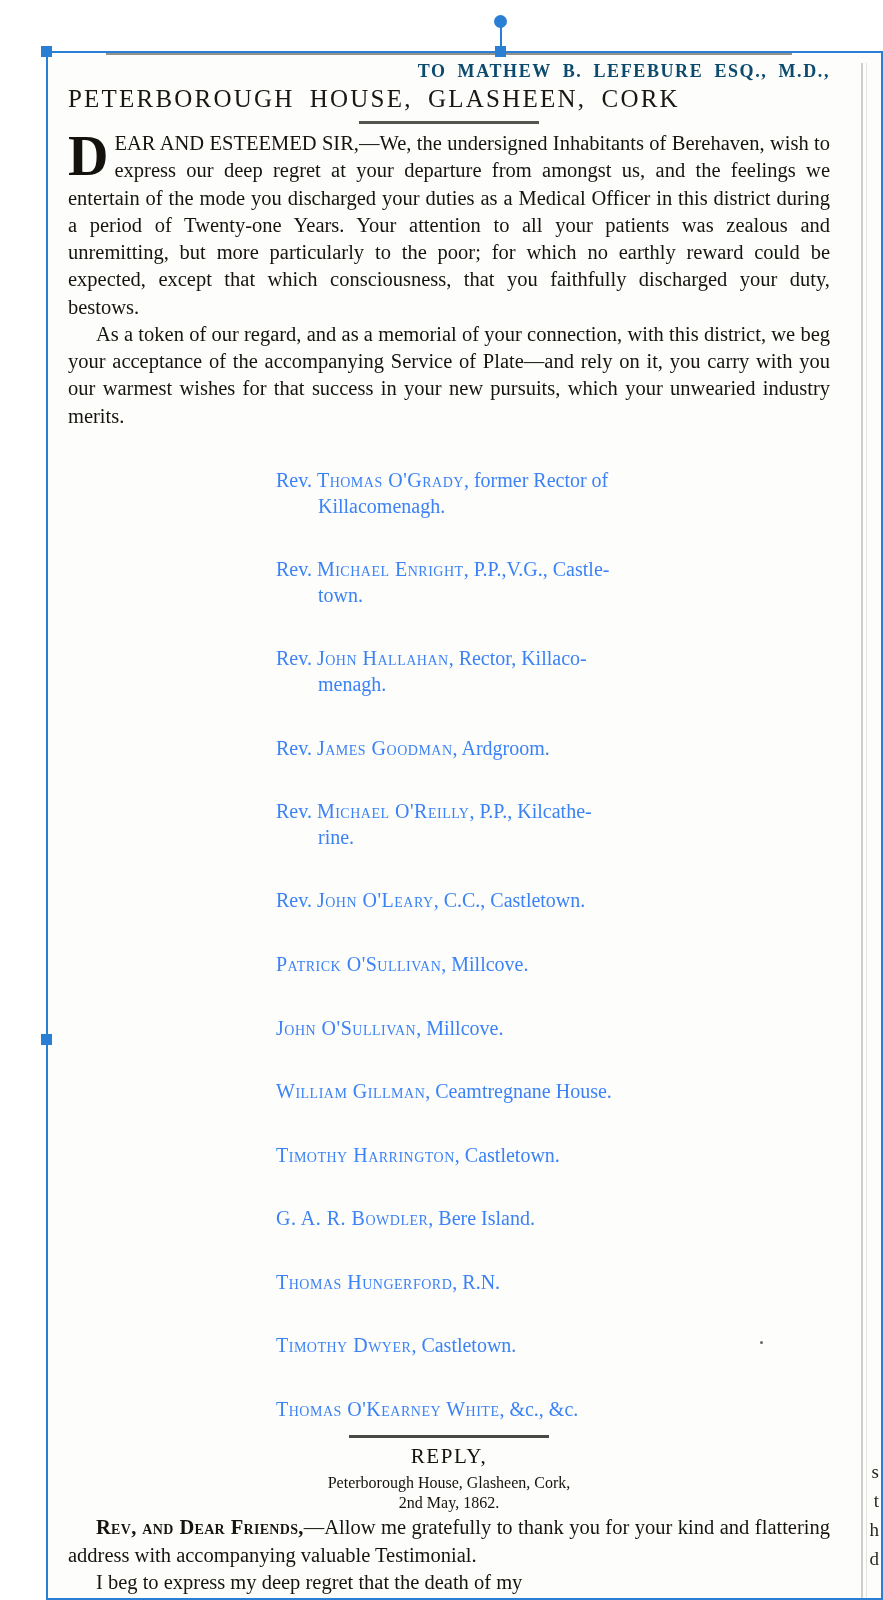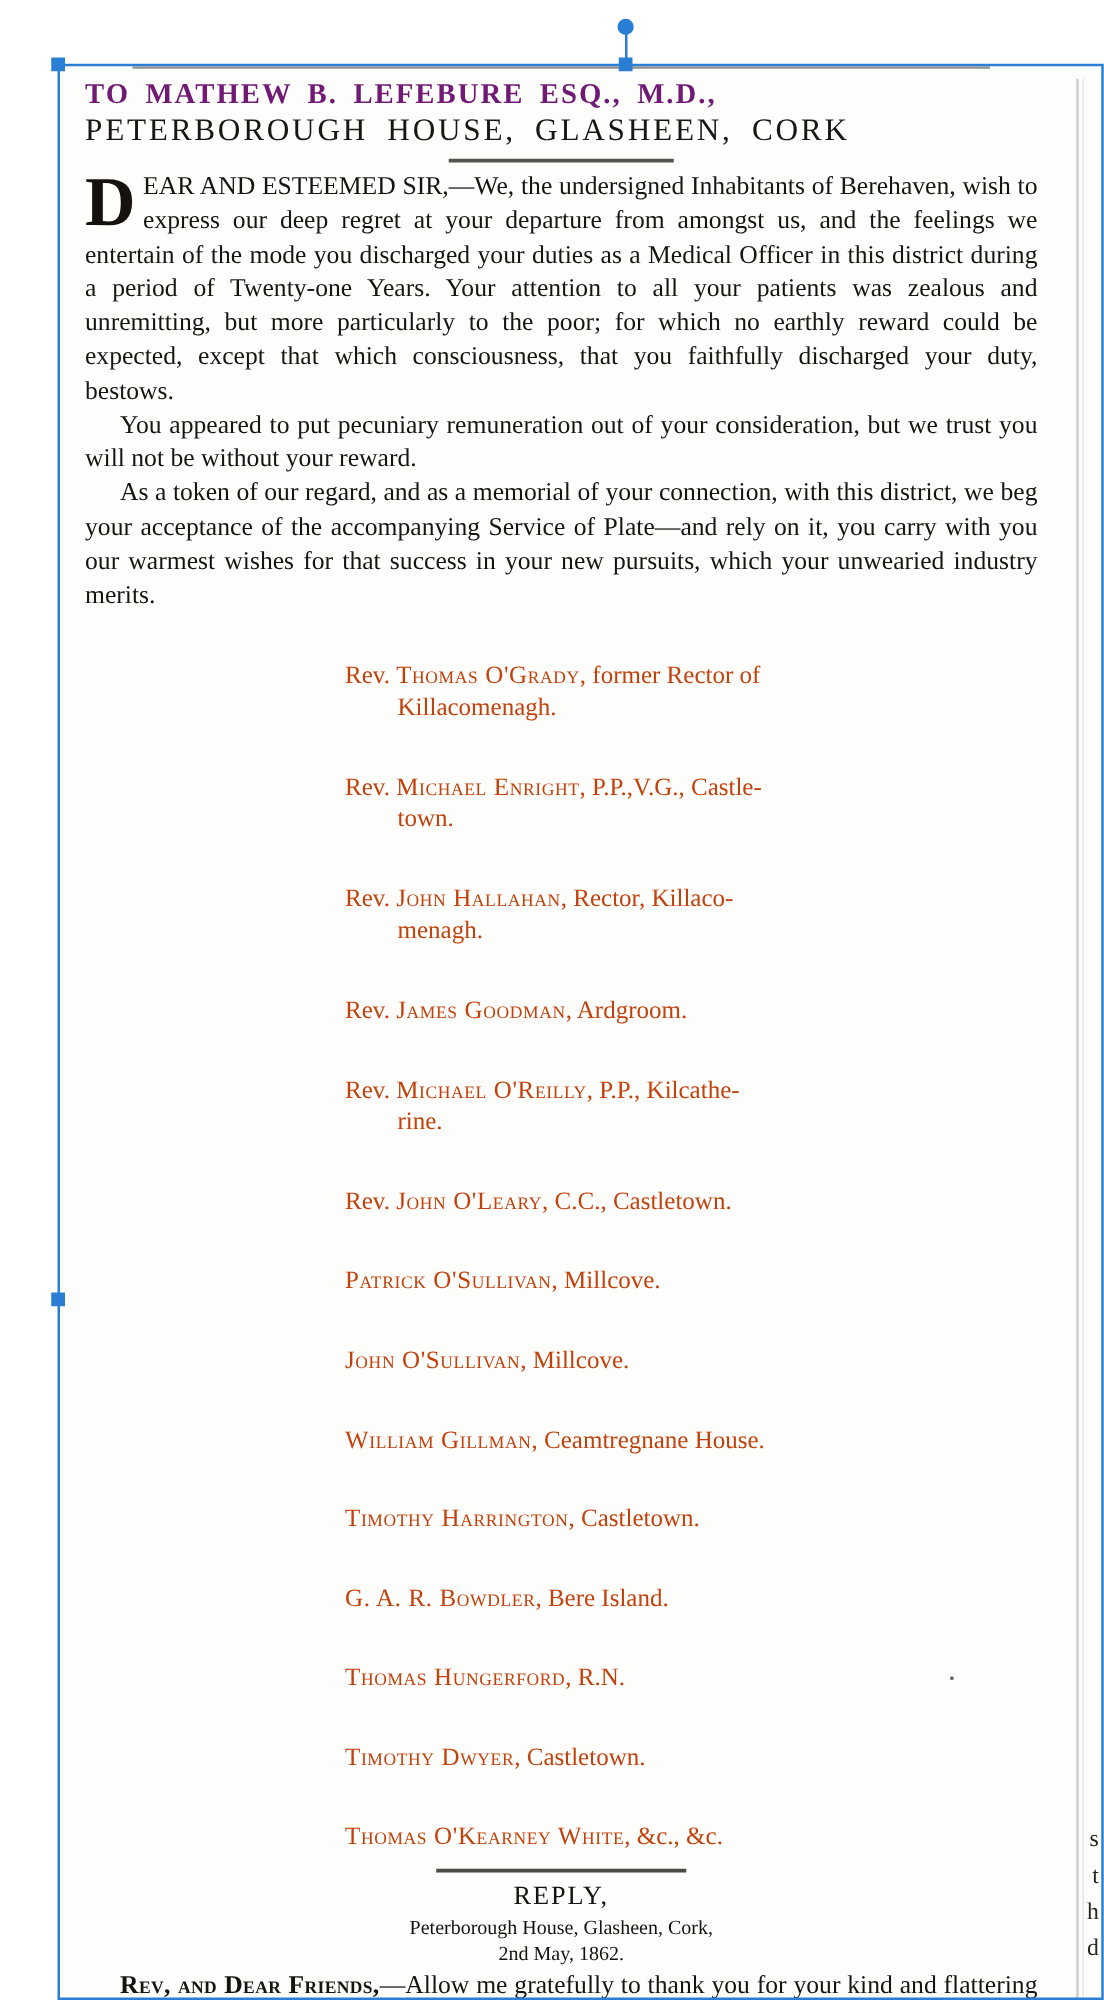--- a/index.html
+++ b/index.html
@@ -92,28 +92,28 @@
     color: #15120e;
   }
 
   .top-rule {
     margin: 0 38px 6px 38px;
     border-top: 2px solid #3c372f;
     opacity: .55;
   }
 
   .headline1 {
-    text-align: left;
-    font-size: 23px;
+    text-align: right;
+    font-size: 18px;
     letter-spacing: 1.6px;
     font-weight: bold;
     margin: 6px 0 2px 0;
     line-height: 1.18;
     word-spacing: 5px;
-    color: #701a75;
+    color: #0c4a6e;
   }
   .headline2 {
     text-align: left;
     font-size: 25px;
     letter-spacing: 2.2px;
     margin: 0 0 2px 0;
     line-height: 1.2;
     word-spacing: 7px;
     color: #1a1713;
   }
@@ -155,21 +155,21 @@
     margin: 6px 0 0 0;
     padding: 0;
     list-style: none;
   }
   .signatures li {
     font-size: 20px;
     line-height: 1.28;
     padding-left: 228px;
     text-indent: -20px;
     margin-bottom: 1px;
-    color: #c2410c;
+    color: #3b82f6;
     margin-top: 38px;
   }
   .signatures li .cont { display: block; padding-left: 22px; text-indent: 0; }
 
   .rule-mid {
     width: 200px;
     margin: 12px auto 6px auto;
     border-top: 3px solid #2c2924;
     opacity: .85;
   }
@@ -216,21 +216,20 @@
     <div class="headline1">TO MATHEW B. LEFEBURE ESQ., M.D.,</div>
     <div class="headline2">PETERBOROUGH   HOUSE,   GLASHEEN,   CORK</div>
 
     <div class="short-rule"></div>
 
     <div class="dropcap-para">
       <span class="dropcap">D</span>
       <p class="body">EAR AND ESTEEMED SIR,—We, the undersigned Inhabitants of Berehaven, wish to express our deep regret at your departure from amongst us, and the feelings we entertain of the mode you discharged your duties as a Medical Officer in this district during a period of Twenty-one Years. Your attention to all your patients was zealous and unremitting, but more particularly to the poor; for which no earthly reward could be expected, except that which consciousness, that you faithfully discharged your duty, bestows.</p>
     </div>
 
-    <p class="body indent">You appeared to put pecuniary remuneration out of your consideration, but we trust you will not be without your reward.</p>
     <p class="body indent">As a token of our regard, and as a memorial of your connection, with this district, we beg your acceptance of the accompanying Service of Plate—and rely on it, you carry with you our warmest wishes for that success in your new pursuits, which your unwearied industry merits.</p>
 
     <ul class="signatures">
       <li><span>Rev.</span> <span class="sc-name">Thomas O'Grady</span><span>, former Rector of</span><span class="cont">Killacomenagh.</span></li>
       <li><span>Rev.</span> <span class="sc-name">Michael Enright</span><span>, P.P.,V.G., Castle-</span><span class="cont">town.</span></li>
       <li><span>Rev.</span> <span class="sc-name">John Hallahan</span><span>, Rector,  Killaco-</span><span class="cont">menagh.</span></li>
       <li><span>Rev.</span> <span class="sc-name">James Goodman</span><span>, Ardgroom.</span></li>
       <li><span>Rev.</span> <span class="sc-name">Michael O'Reilly</span><span>, P.P., Kilcathe-</span><span class="cont">rine.</span></li>
       <li><span>Rev.</span> <span class="sc-name">John O'Leary</span><span>, C.C., Castletown.</span></li>
       <li><span class="sc-name">Patrick O'Sullivan</span><span>, Millcove.</span></li>

